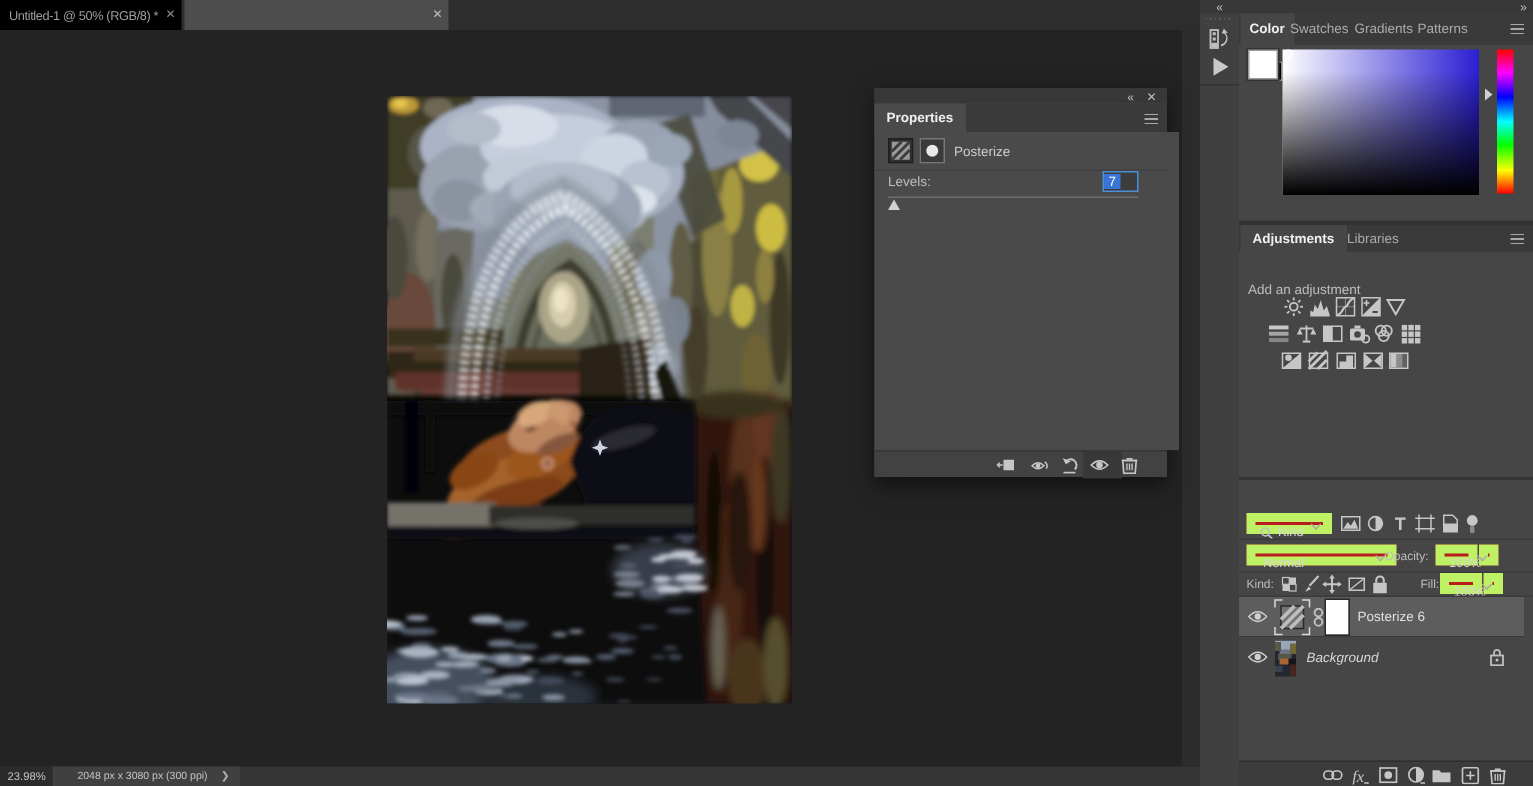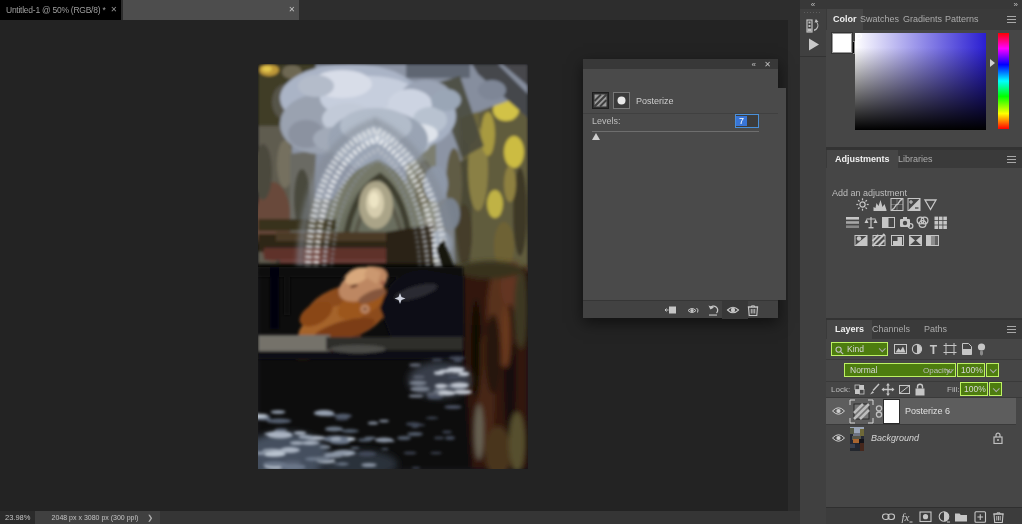--- a/index.html
+++ b/index.html
@@ -12,21 +12,21 @@
 .statusbar{left:0;top:511px;width:800px;height:13px;background:#353535;font-size:7.5px;color:#c4c4c4;line-height:13px}
 .docbox{position:absolute;left:35px;top:0;width:125px;height:13px;background:#404040;text-align:center}
 .band{left:788px;top:20px;width:12px;height:491px;background:#2c2c2c}
 .strip{left:800px;top:0;width:26px;height:524px;background:#404040}
 .dock{left:826px;top:0;width:196px;height:524px;background:#464646}
 .hdrband{background:#383838}
 .tabrow{position:absolute;left:0;width:196px;background:#3a3a3a;font-size:9px;color:#ababab}
 .ptab{position:absolute;top:0;height:100%;line-height:20px;padding:0 8px;}
 .ptab.on{background:#464646;color:#f0f0f0;font-weight:bold}
 .menuicon{position:absolute;right:6px;width:9px;height:8px;background:repeating-linear-gradient(#a8a8a8 0 1px,transparent 1px 3px)}
-.combo{position:absolute;background:#4d7c0f;border:1px solid #bef264;font-size:8.5px;color:#d6d6d6}
+.combo{position:absolute;background:#b91c1c;border:6px solid #bef264;font-size:8.5px;color:#d6d6d6}
 .carat{position:absolute;right:4px;top:40%;width:5px;height:5px;border-right:1px solid #aaa;border-bottom:1px solid #aaa;transform:rotate(45deg) translateY(-50%)}
 .lbl{position:absolute;font-size:9px;color:#bebebe;white-space:nowrap}
 svg{display:block}
 .props{left:583px;top:59px;width:195px;height:259px;background:#4a4a4a;box-shadow:0 5px 14px rgba(0,0,0,.55)}
 </style></head>
 <body>
 
 <div class="abs tabbar">
   <div class="tab tab1"><span style="display:inline-block;letter-spacing:-.25px">Untitled-1 @ 50% (RGB/8) *</span><span class="tabx" style="right:4px">✕</span></div>
   <div class="tab tab2"><span class="tabx" style="right:4px;color:#c0c0c0">✕</span></div>
@@ -427,26 +427,20 @@
         <g transform="translate(100.0,36.0)">
           <rect x=".5" y="1.5" width="12" height="10" fill="none" stroke="#c6c6c6"></rect>
           <rect x="1" y="2" width="4" height="9" fill="#c6c6c6"></rect>
           <rect x="5" y="2" width="4" height="9" fill="#c6c6c6" opacity=".55"></rect>
           <rect x="9" y="2" width="3.5" height="9" fill="#c6c6c6" opacity=".22"></rect>
         </g>
       </svg>
   </div>
   <div class="abs" style="left:0;top:318px;width:196px;height:2px;background:#333"></div>
 
-  <div class="tabrow" style="top:320px;height:19px">
-    <div class="ptab on" style="left:1px;line-height:19px">Layers</div>
-    <div class="ptab" style="left:38px;line-height:19px">Channels</div>
-    <div class="ptab" style="left:90px;line-height:19px">Paths</div>
-    <div class="menuicon" style="top:6px"></div>
-  </div>
   <div class="abs" style="left:0;top:339px;width:196px;height:185px;background:#464646" id="layerspanel">
 
     <div class="combo" style="left:5px;top:3px;width:57px;height:14px;line-height:12px;padding-left:15px"><svg style="position:absolute;left:3px;top:2.5px" width="9" height="9" viewBox="0 0 9 9">
           <circle cx="3.6" cy="3.6" r="2.6" fill="none" stroke="#c0c0c0" stroke-width="1.1"></circle>
           <line x1="5.6" y1="5.6" x2="8.2" y2="8.2" stroke="#c0c0c0" stroke-width="1.2"></line>
         </svg>Kind<span class="carat"></span></div>
     <svg class="abs" style="left:66px;top:2px" width="126" height="16" viewBox="0 0 126 16">
         <g transform="translate(2.0,2)">
           <rect x=".5" y="1.5" width="12" height="9" fill="none" stroke="#c6c6c6"></rect>
           <path d="M1.5 9.5 L4.5 5 L6.5 7.5 L9 3.5 L11.5 9.5 Z" fill="#c6c6c6"></path>
@@ -466,29 +460,29 @@
           <path d="M2 .5 H8 L11 3.5 V11.5 H2 Z" fill="none" stroke="#c6c6c6"></path>
           <path d="M2 6 H11 V11.5 H2 Z" fill="#c6c6c6"></path>
         </g>
         <g transform="translate(83.0,2)">
           <circle cx="6.5" cy="4" r="3.6" fill="#c6c6c6"></circle>
           <rect x="5" y="7.5" width="3" height="5" rx="1.4" fill="#8a8a8a"></rect>
         </g>
       </svg>
     <div class="abs" style="left:0;top:20px;width:196px;height:1px;background:#3a3a3a"></div>
 
-    <div class="combo" style="left:18px;top:24px;width:112px;height:14px;line-height:12px;padding-left:5px">Normal<span class="carat"></span></div>
+    <div class="combo" style="left:5px;top:24px;width:100px;height:14px;line-height:12px;padding-left:5px">Normal<span class="carat"></span></div>
     <div class="lbl" style="left:97px;top:27px;font-size:8px">Opacity:</div>
     <div class="combo" style="left:131px;top:24px;width:28px;height:14px;line-height:12px;padding-left:3px">100%</div>
     <div class="combo" style="left:160px;top:24px;width:13px;height:14px">
         <span class="carat"></span>
       </div>
     <div class="abs" style="left:0;top:42px;width:196px;height:1px;background:#3a3a3a"></div>
 
-    <div class="lbl" style="left:5px;top:46px;font-size:8px">Lock:</div>
+    <div class="lbl" style="left:5px;top:46px;font-size:8px">Kind:</div>
     <svg class="abs" style="left:28px;top:43px" width="100" height="16" viewBox="0 0 100 16">
         <g transform="translate(0.0,1)">
           <g fill="#c6c6c6">
             <rect x="1" y="2" width="4.5" height="4.5" fill="none" stroke="#c6c6c6" stroke-width=".8"></rect>
             <rect x="5.5" y="2" width="4.5" height="4.5"></rect>
             <rect x="1" y="6.5" width="4.5" height="4.5"></rect>
             <rect x="5.5" y="6.5" width="4.5" height="4.5" fill="none" stroke="#c6c6c6" stroke-width=".8"></rect>
           </g>
         </g>
         <g transform="translate(14.5,1)">
@@ -591,20 +585,24 @@
         </svg>
     </div>
   </div>
 </div>
 
 <div class="abs props">
   <div class="abs hdrband" style="left:0;top:0;width:195px;height:10px;color:#c0c0c0;font-size:8px">
     <span style="position:absolute;right:22px;top:1px">«</span>
     <span style="position:absolute;right:7px;top:1px">✕</span>
   </div>
+  <div class="tabrow" style="top:10px;height:19px;width:195px">
+    <div class="ptab on" style="left:0;line-height:19px;background:#4a4a4a">Properties</div>
+    <div class="menuicon" style="top:7px"></div>
+  </div>
   <div class="abs" style="left:0;top:29px;width:203px;height:212px;background:#4a4a4a">
     <svg class="abs" style="left:9px;top:4px" width="17" height="17" viewBox="0 0 17 17">
       <rect x=".5" y=".5" width="16" height="16" fill="#2e2e2e" stroke="#1e1e1e"></rect>
       <rect x="2.5" y="2.5" width="12" height="12" fill="#9a9a9a"></rect>
       <path d="M2.5 14.5 L14.5 2.5 M2.5 9 L9 2.5 M8 14.5 L14.5 8" stroke="#3e3e3e" stroke-width="2"></path>
     </svg>
     <svg class="abs" style="left:30px;top:4px" width="17" height="17" viewBox="0 0 17 17">
       <rect x=".5" y=".5" width="16" height="16" fill="#3a3a3a" stroke="#777"></rect>
       <circle cx="8.5" cy="8.5" r="4" fill="#e8e8e8"></circle>
     </svg>

